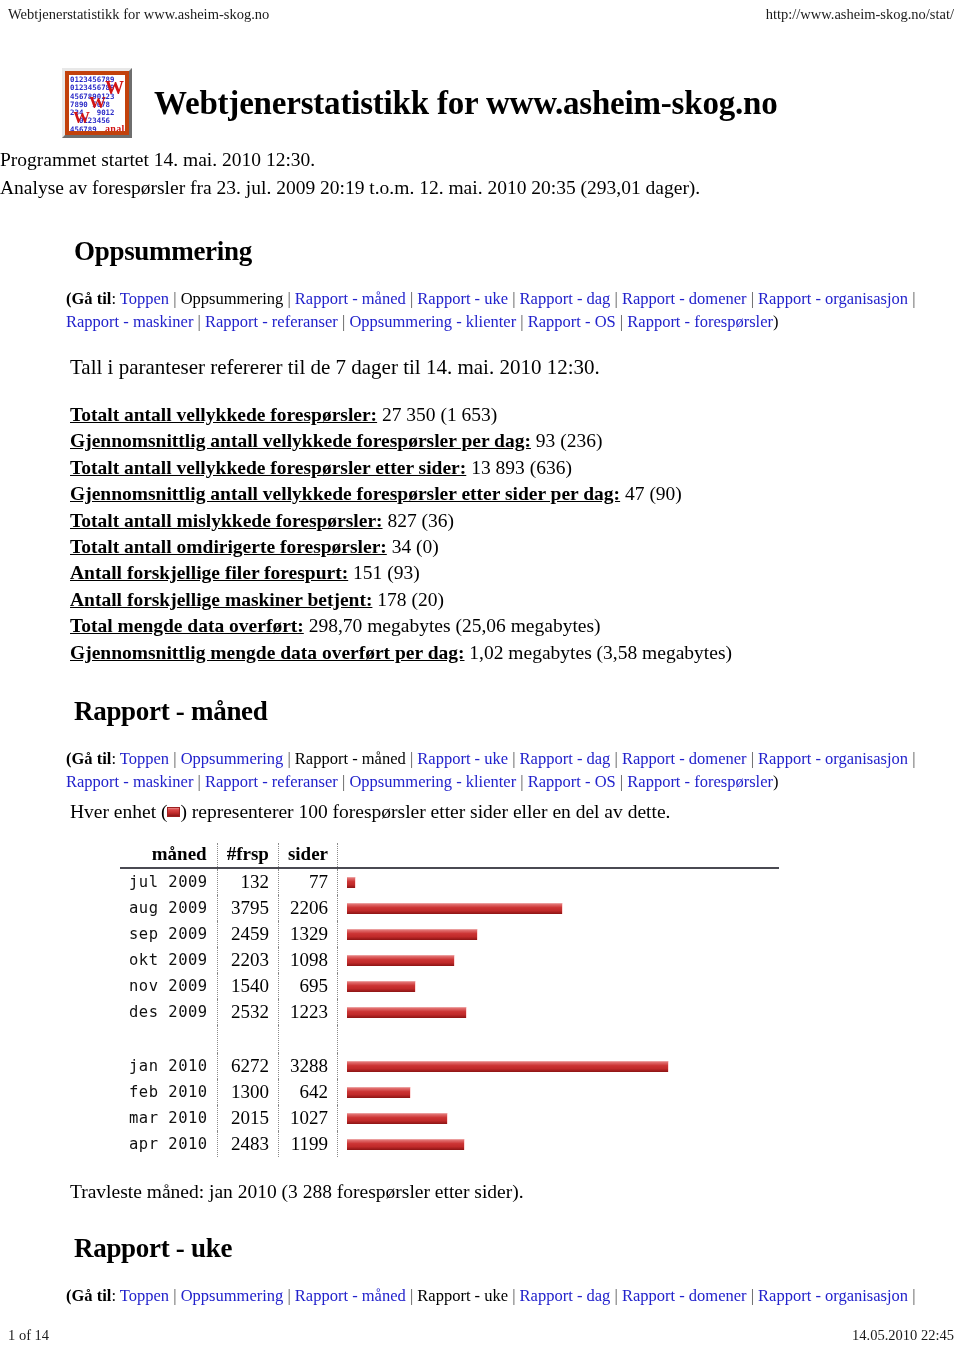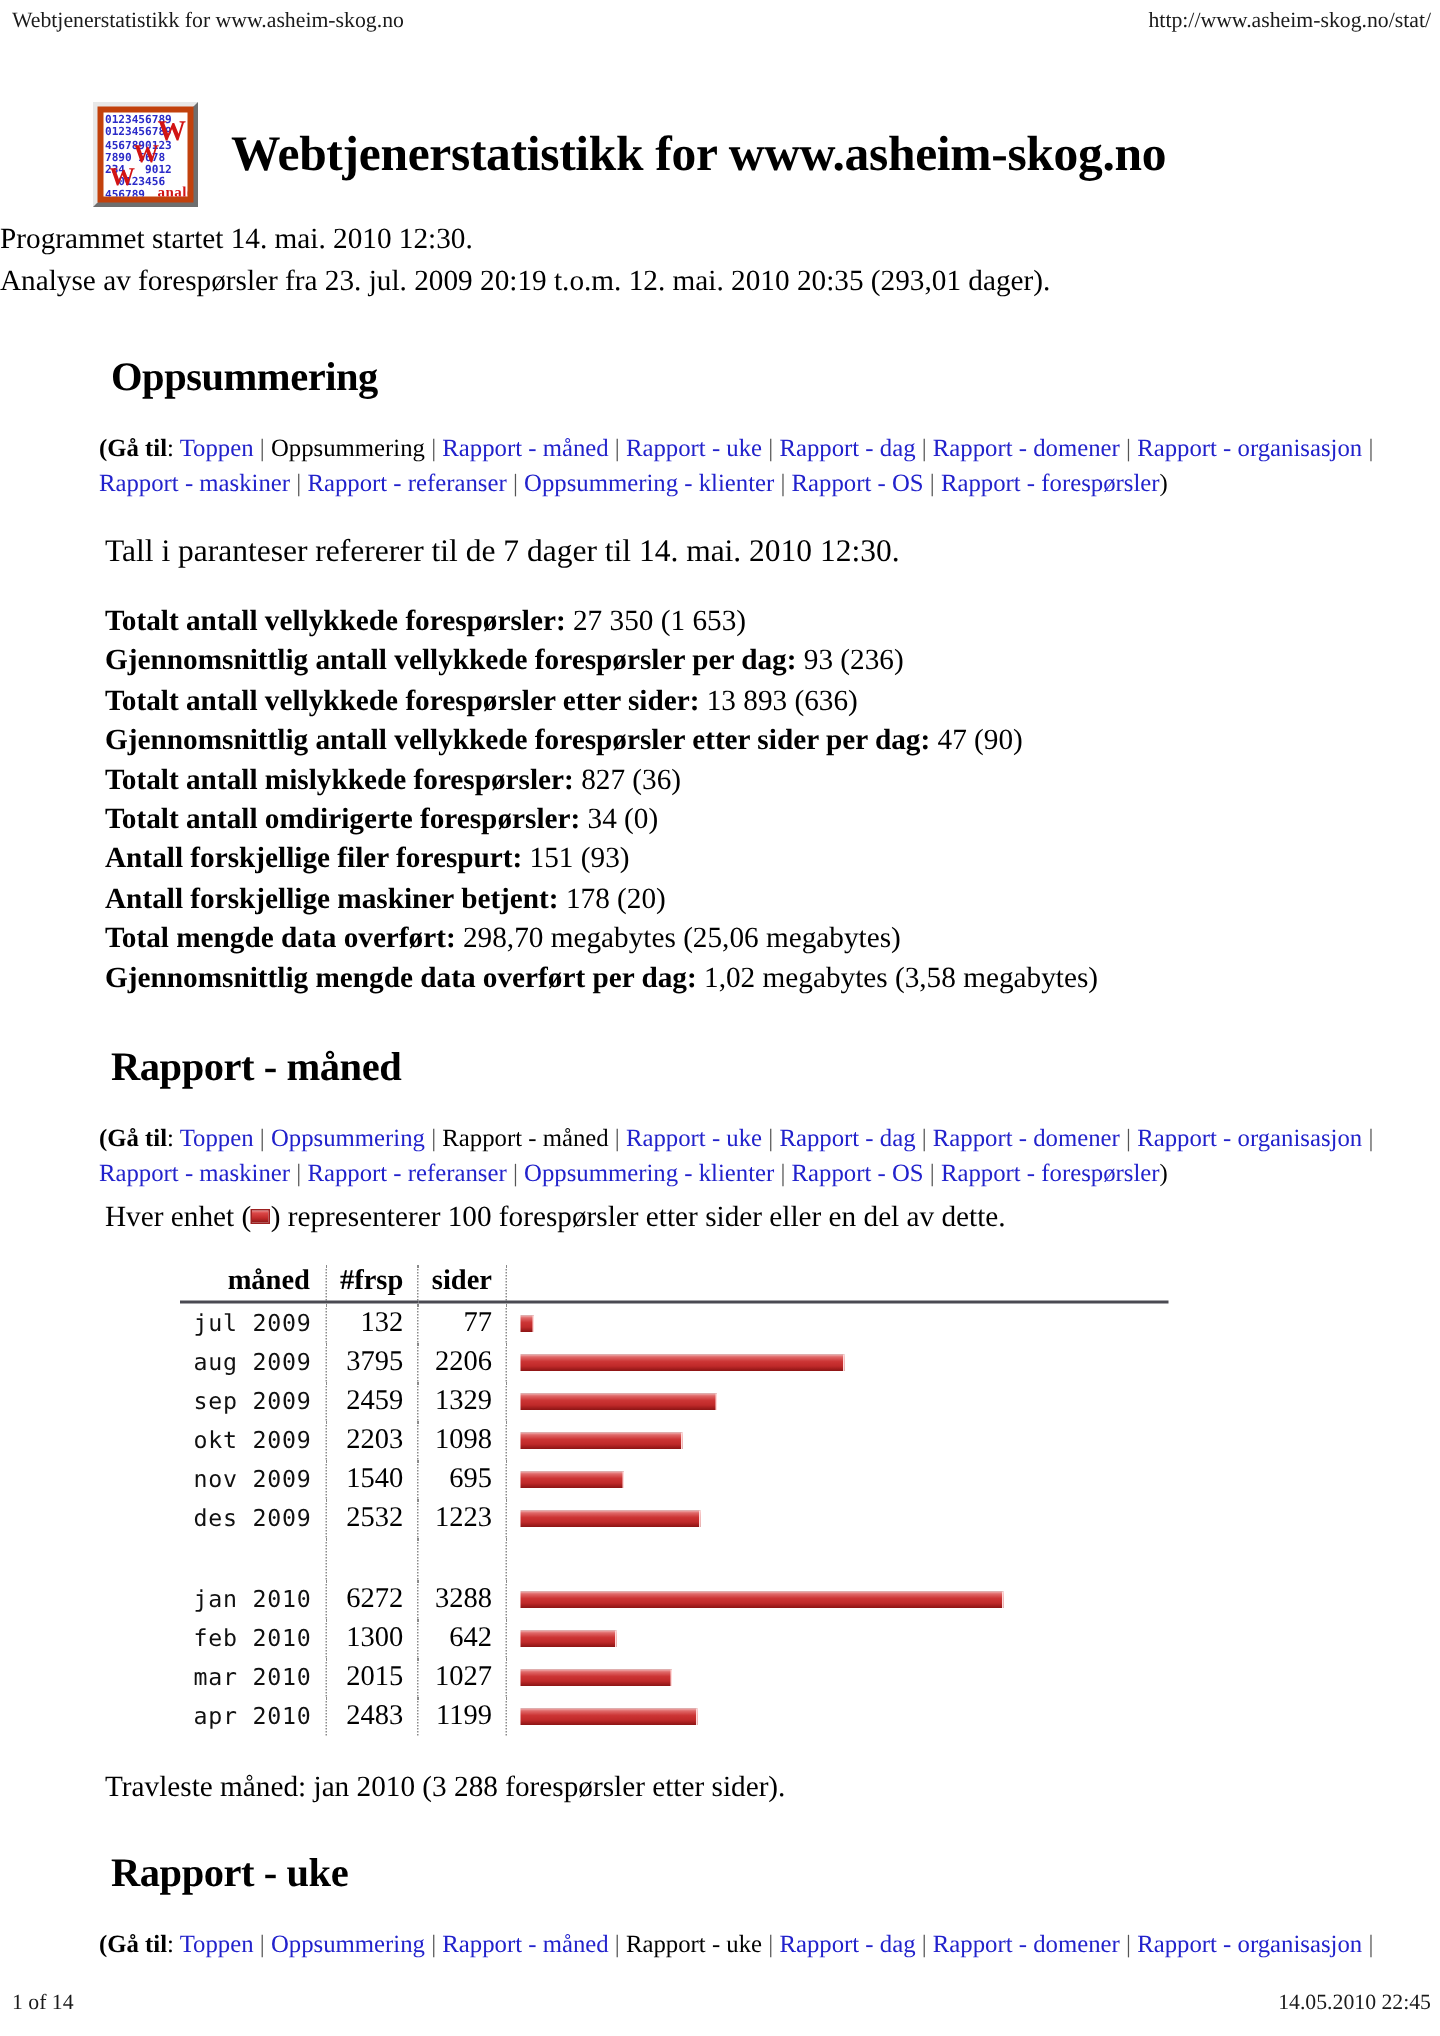--- a/index.html
+++ b/index.html
@@ -152,21 +152,21 @@
   
   .paren-note {
     margin: 22px 0 0 70px;
     font-size: 21px;
   }
   .stats {
     margin: 22px 0 0 70px;
     font-size: 19.5px;
     line-height: 26.4px;
   }
-  .stats .k { font-weight: bold; }
+  .stats .k { font-weight: bold; text-decoration: underline; }
 
   .legend {
     margin: 8px 0 0 70px;
     font-size: 19.5px;
   }
   .unitbox {
     display: inline-block;
     width: 13px;
     height: 10px;
     vertical-align: 1px;

